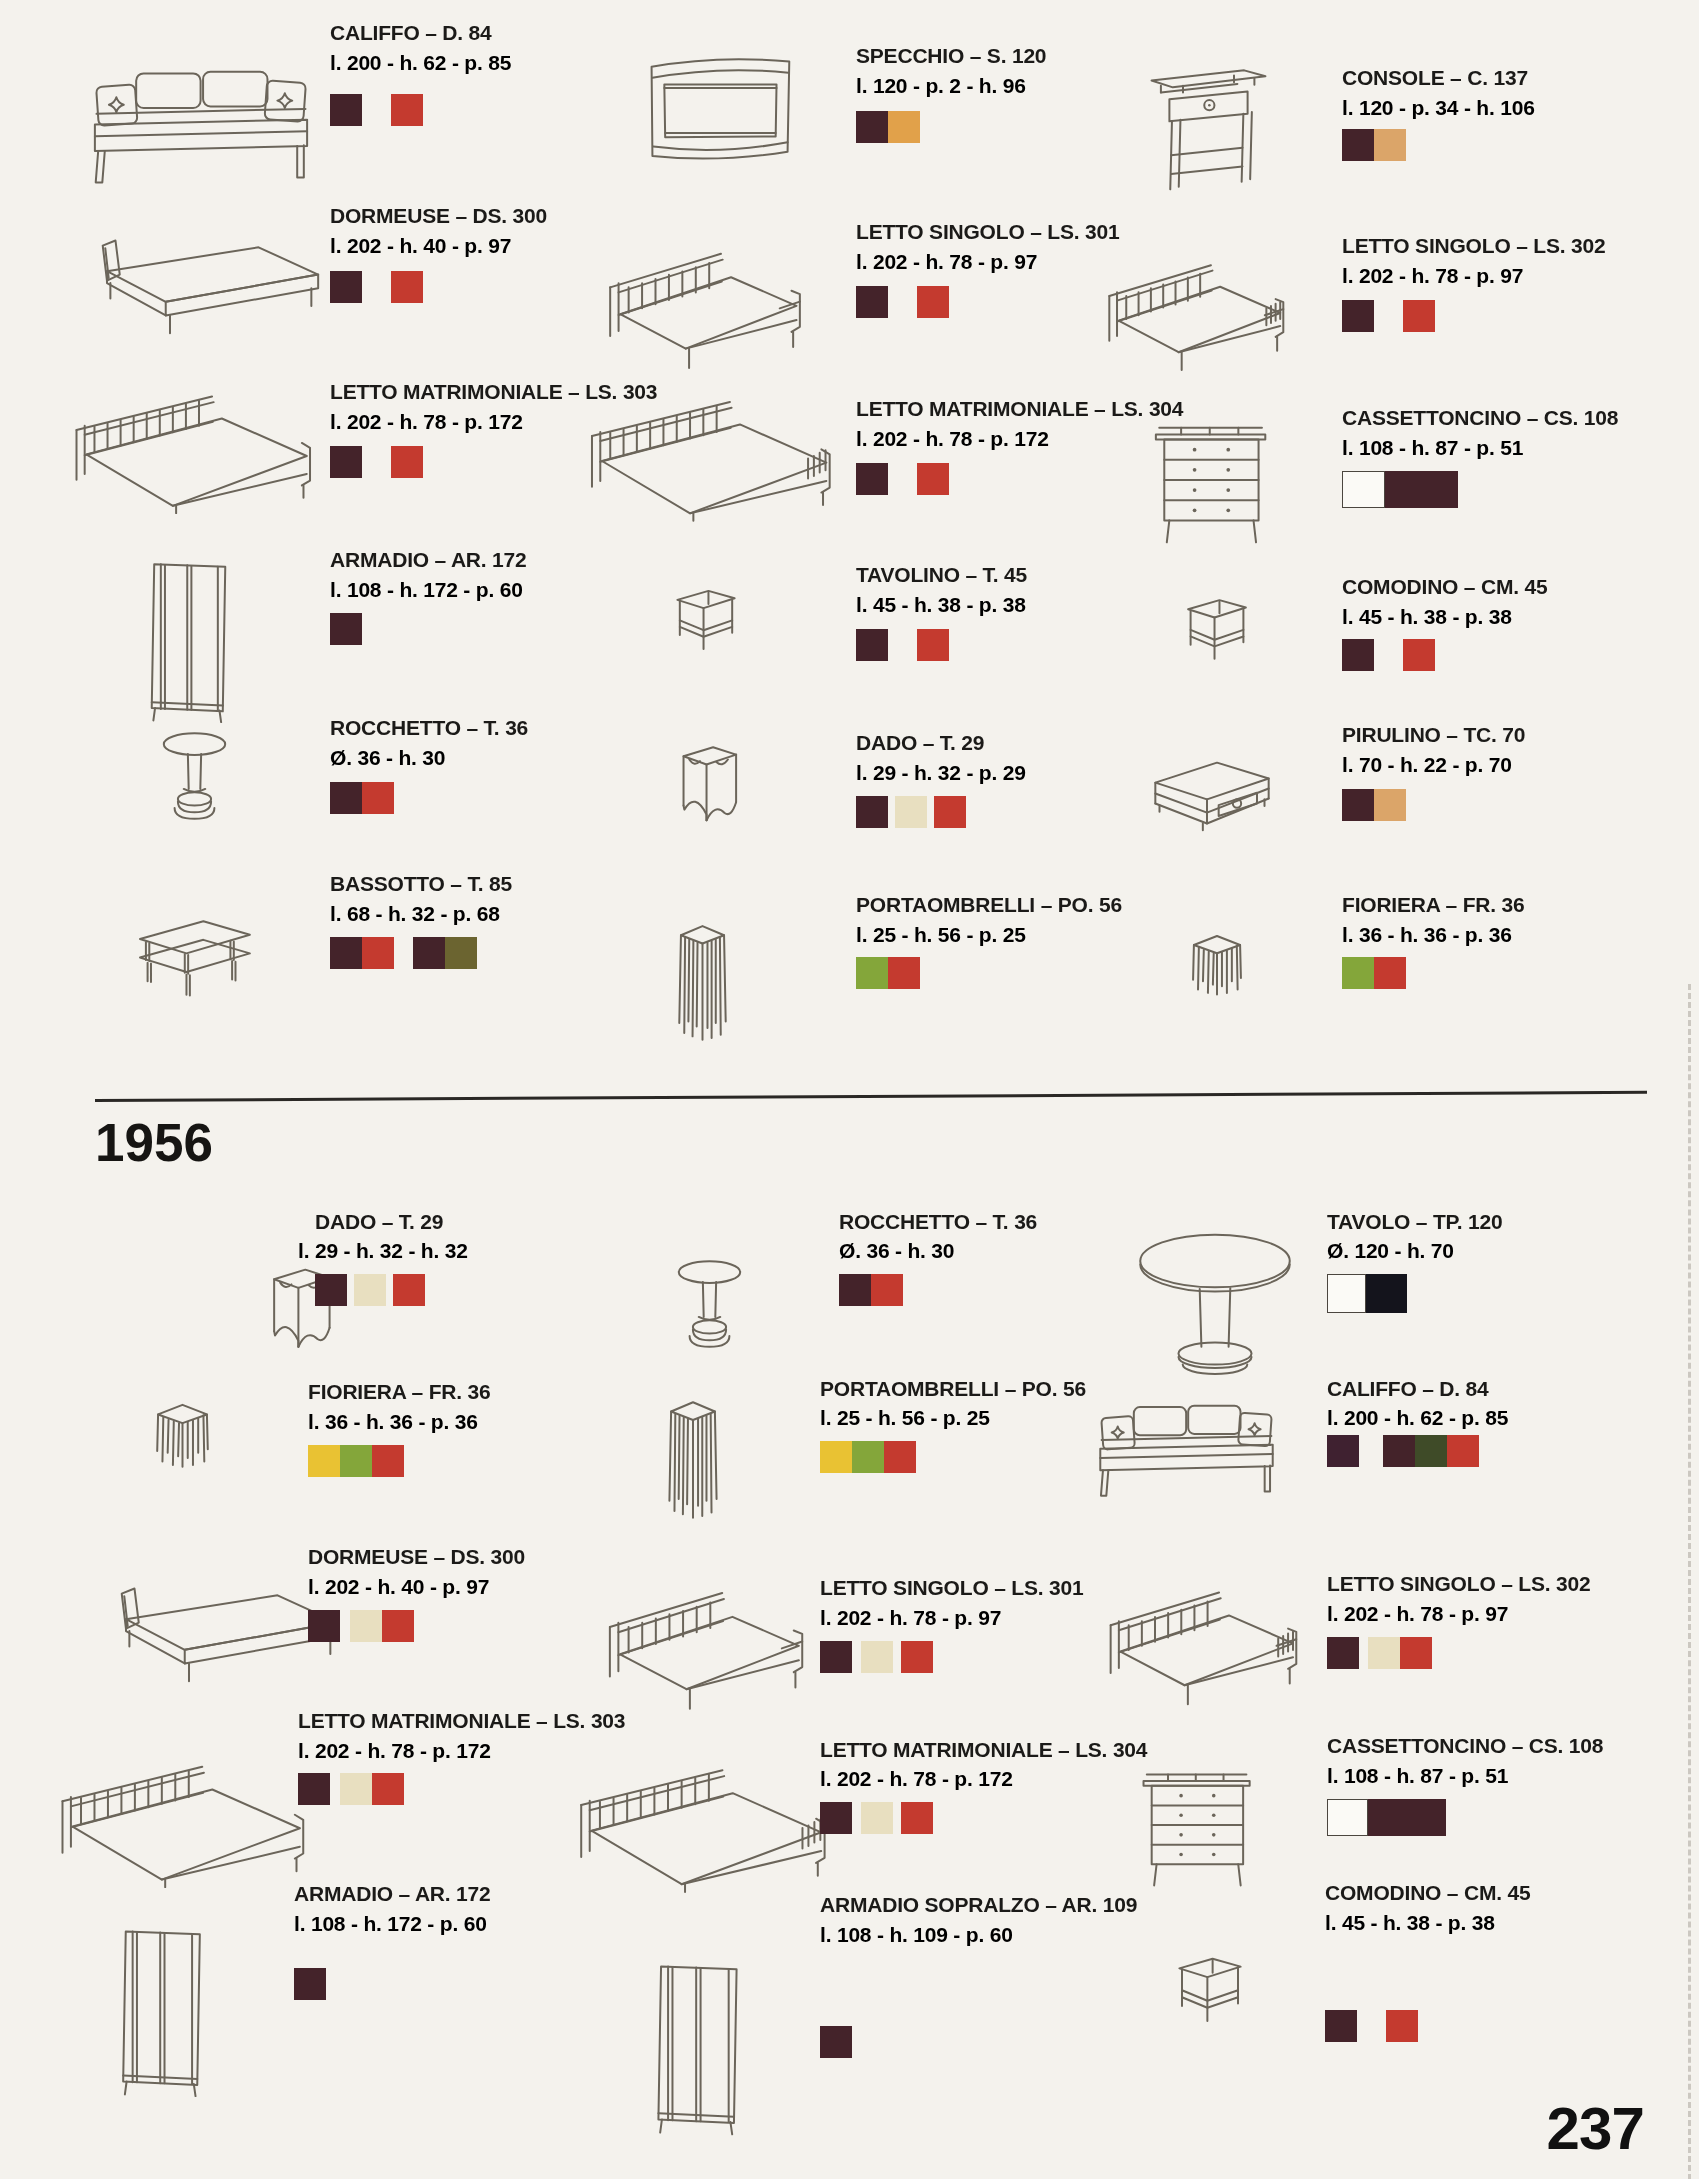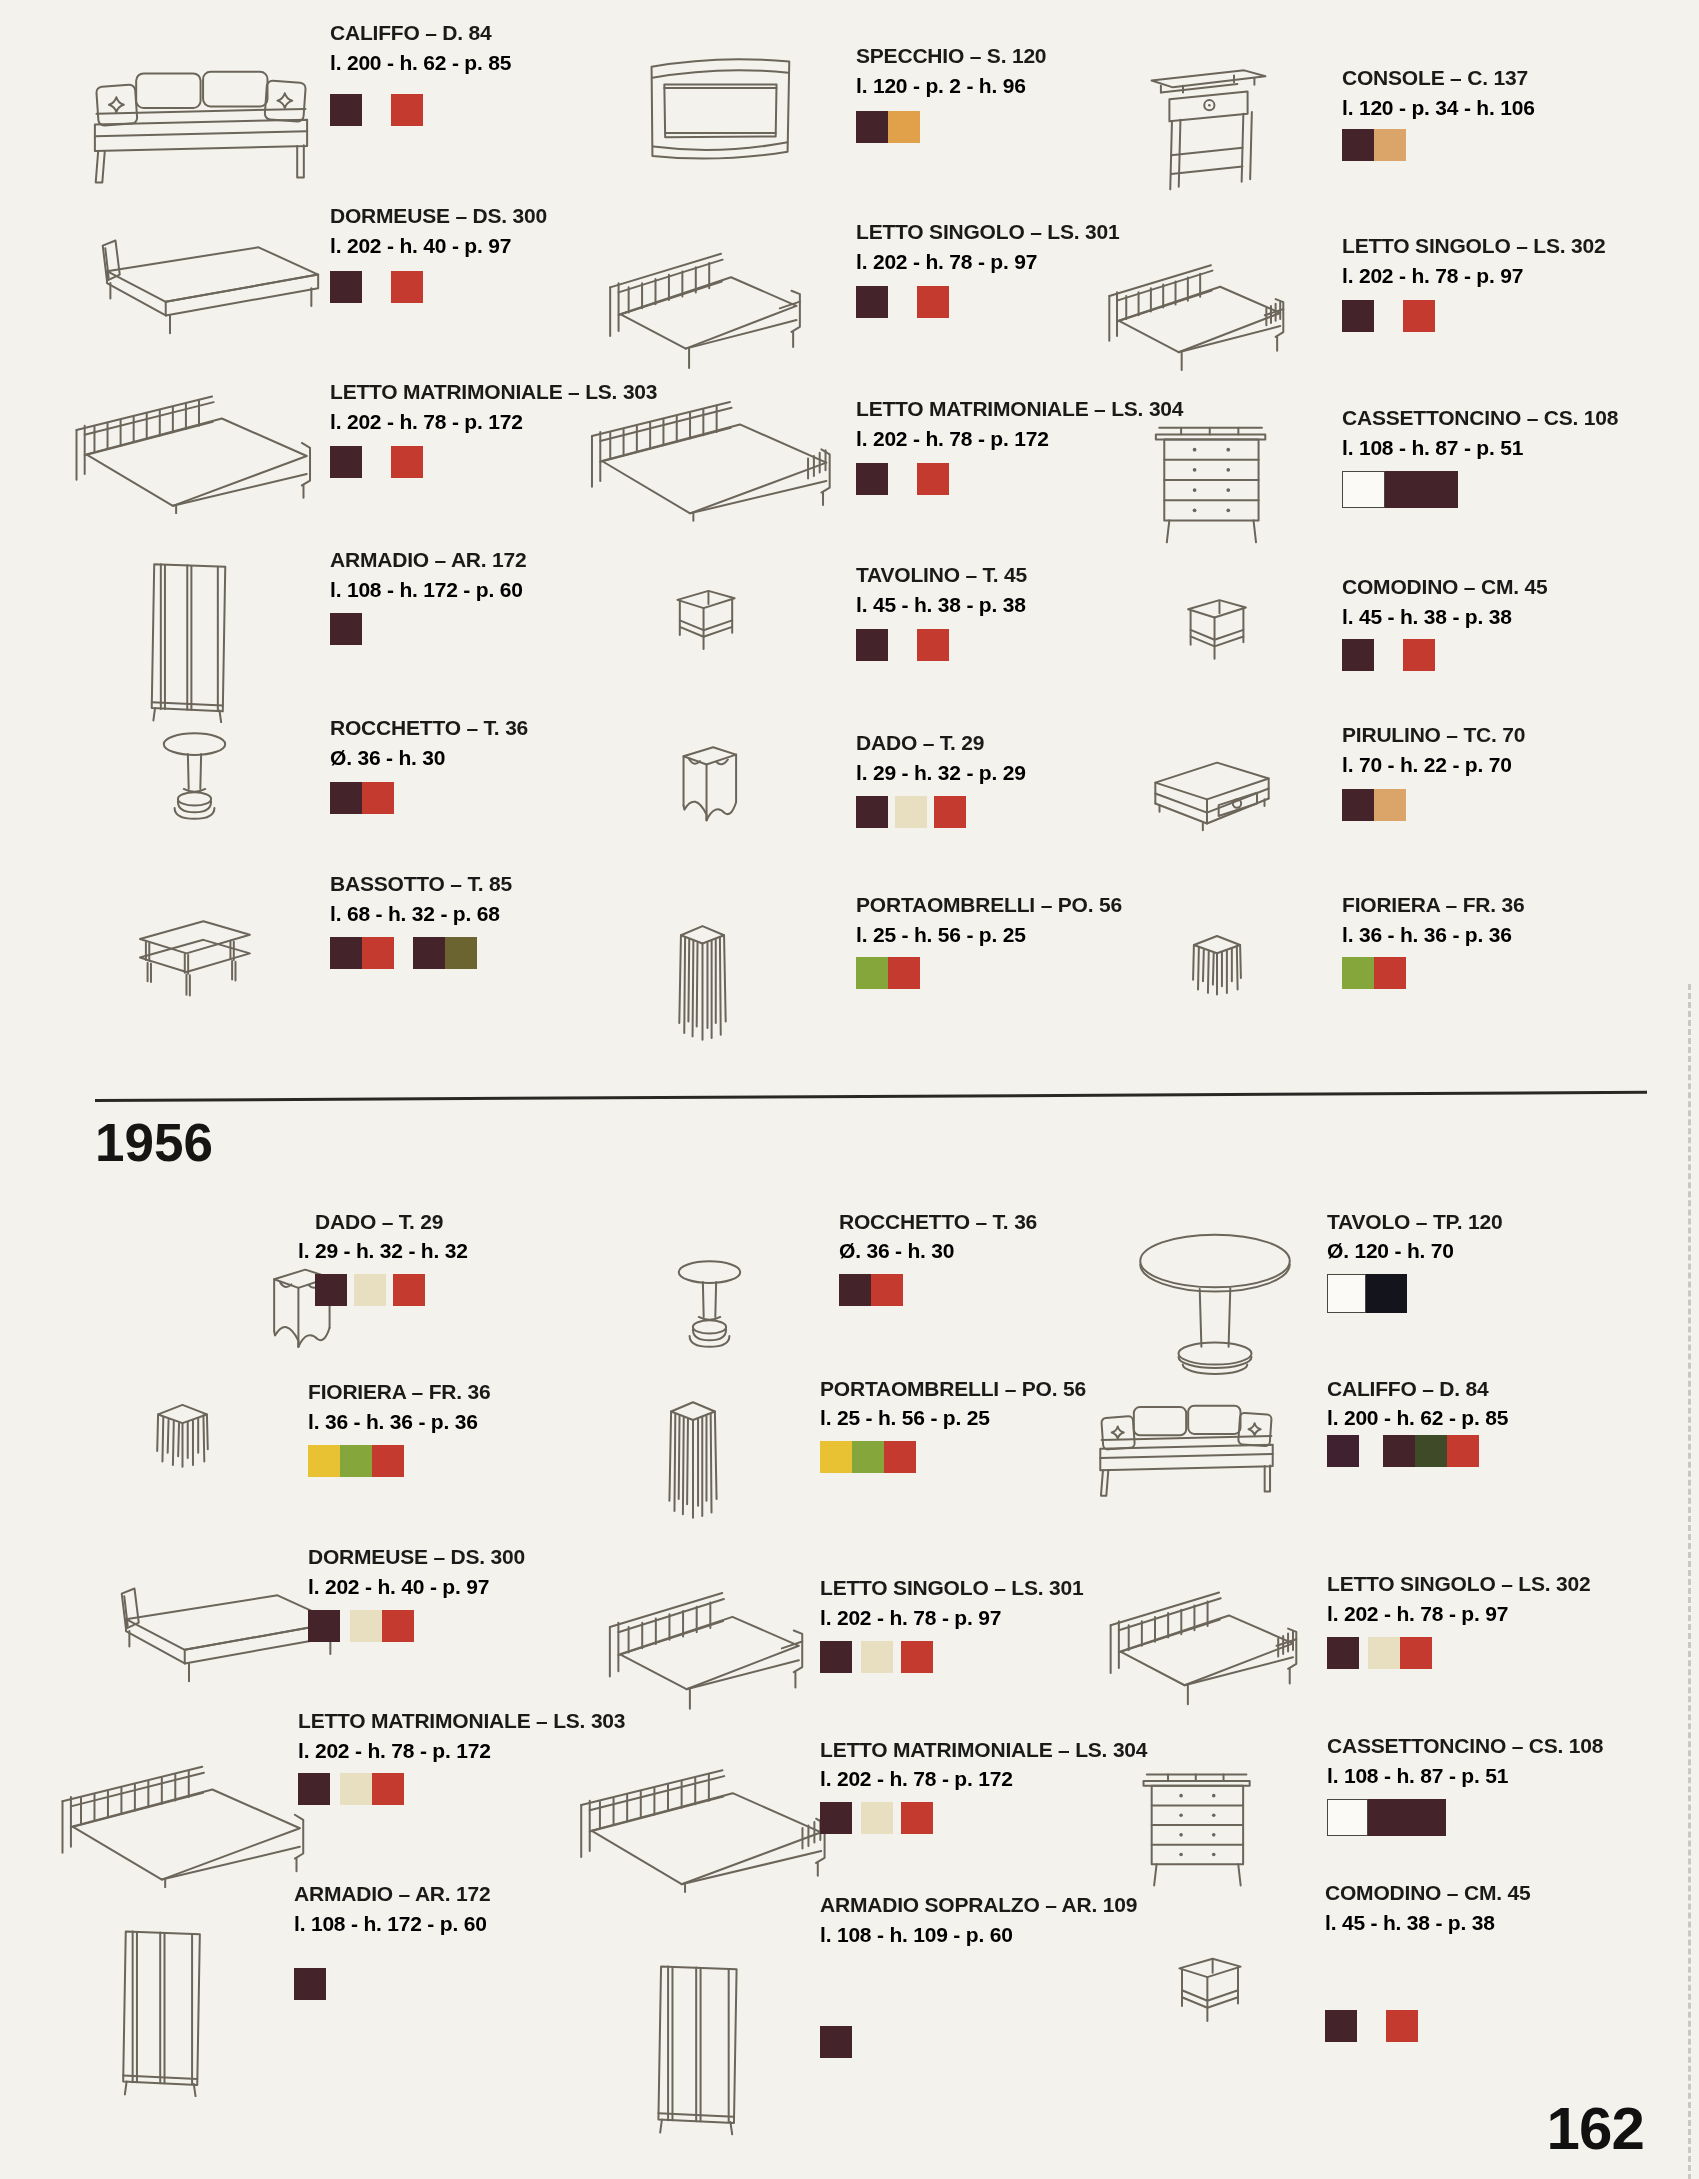--- a/index.html
+++ b/index.html
@@ -718,16 +718,16 @@
       <div class="item-dims" style="left: 1325px; top: 1911px;">l. 45 - h. 38 - p. 38</div>
       <div class="swatch-row" style="left: 1325px; top: 2010px;">
         <div class="swatch-group">
           <div class="sw" style="background: rgb(68, 35, 42);"></div>
         </div>
         <div class="swatch-group" style="margin-left: 29px;">
           <div class="sw" style="background: rgb(196, 58, 47);"></div>
         </div>
       </div>
     </div>
-  <div class="page-number">162</div>
+  <div class="page-number">237</div>
   <div class="edge-artifact"></div>
 </div>
 
 
 </body></html>

